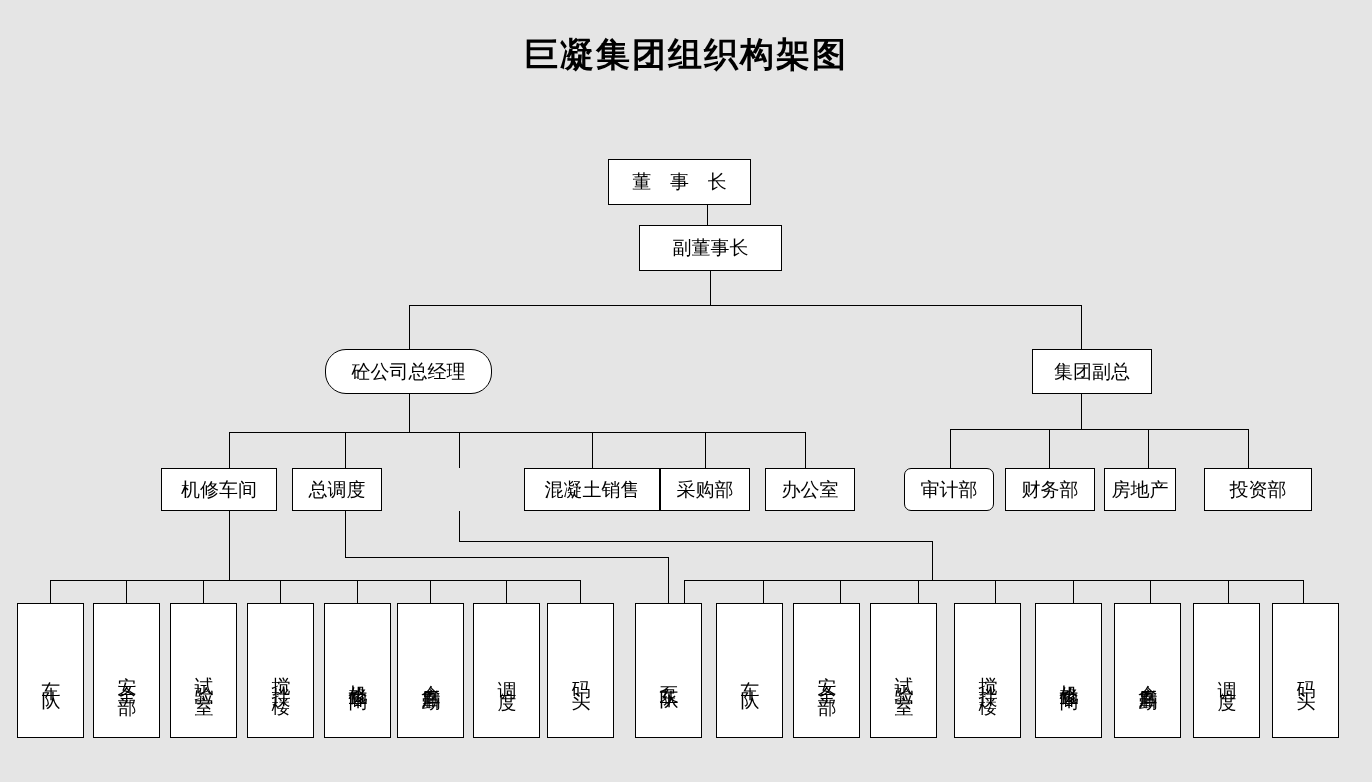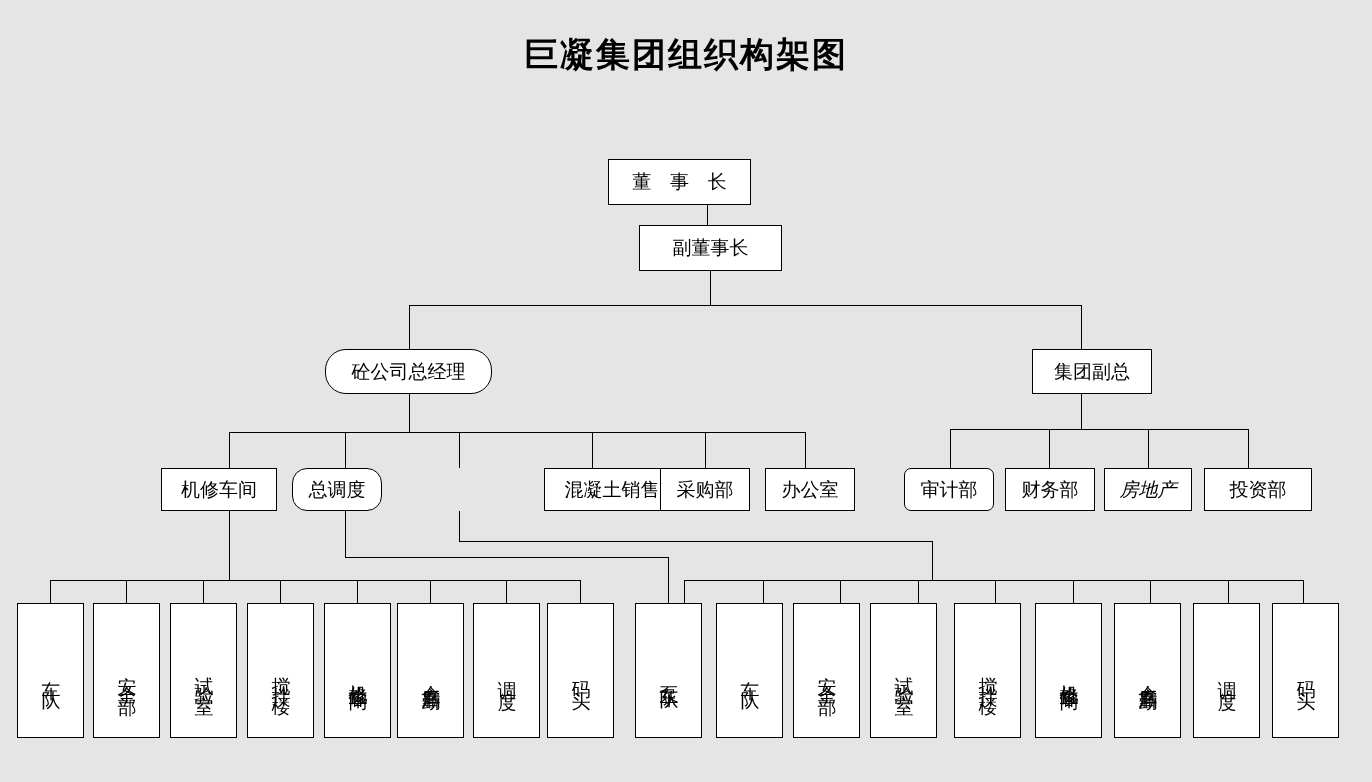--- a/index.html
+++ b/index.html
@@ -127,28 +127,28 @@
 
   <div class="node spaced" style="left:608px; top:131px; width:143px; height:46px;margin-top:28px;">董 事 长</div>
 
   <div class="node" style="left:639px; top:225px; width:143px; height:46px;">副董事长</div>
 
   <div class="node" style="left:325px; top:349px; width:167px; height:45px;border-radius:21px;">砼公司总经理</div>
 
   <div class="node" style="left:1032px; top:349px; width:120px; height:45px;">集团副总</div>
 
   <div class="node" style="left:161px; top:468px; width:116px; height:43px;">机修车间</div>
-  <div class="node" style="left:292px; top:468px; width:90px; height:43px;border-radius:15px;">总调度</div>
-  <div class="node" style="left:524px; top:468px; width:136px; height:43px;margin-left:20px;">混凝土销售</div>
+  <div class="node" style="left:292px; top:468px; width:90px; height:43px;">总调度</div>
+  <div class="node" style="left:524px; top:468px; width:136px; height:43px;">混凝土销售</div>
   <div class="node" style="left:660px; top:468px; width:90px; height:43px;">采购部</div>
   <div class="node" style="left:765px; top:468px; width:90px; height:43px;">办公室</div>
 
   <div class="node" style="left:904px; top:468px; width:90px; height:43px;border-radius:7px;">审计部</div>
   <div class="node" style="left:1005px; top:468px; width:90px; height:43px;">财务部</div>
-  <div class="node" style="left:1104px; top:468px; width:88px; height:43px;font-style:italic;">房地产</div>
+  <div class="node" style="left:1104px; top:468px; width:72px; height:43px;">房地产</div>
   <div class="node" style="left:1204px; top:468px; width:108px; height:43px;">投资部</div>
 
   <div class="node vert" style="left:17px; top:603px; width:67px; height:135px;">车队</div>
   <div class="node vert" style="left:93px; top:603px; width:67px; height:135px;">安全部</div>
   <div class="node vert" style="left:170px; top:603px; width:67px; height:135px;">试验室</div>
   <div class="node vert" style="left:247px; top:603px; width:67px; height:135px;">搅拌楼</div>
   <div class="node vert tight" style="left:324px; top:603px; width:67px; height:135px;">机修车间</div>
   <div class="node vert tight" style="left:397px; top:603px; width:67px; height:135px;">仓库后勤</div>
   <div class="node vert" style="left:473px; top:603px; width:67px; height:135px;">调度</div>
   <div class="node vert" style="left:547px; top:603px; width:67px; height:135px;">码头</div>

